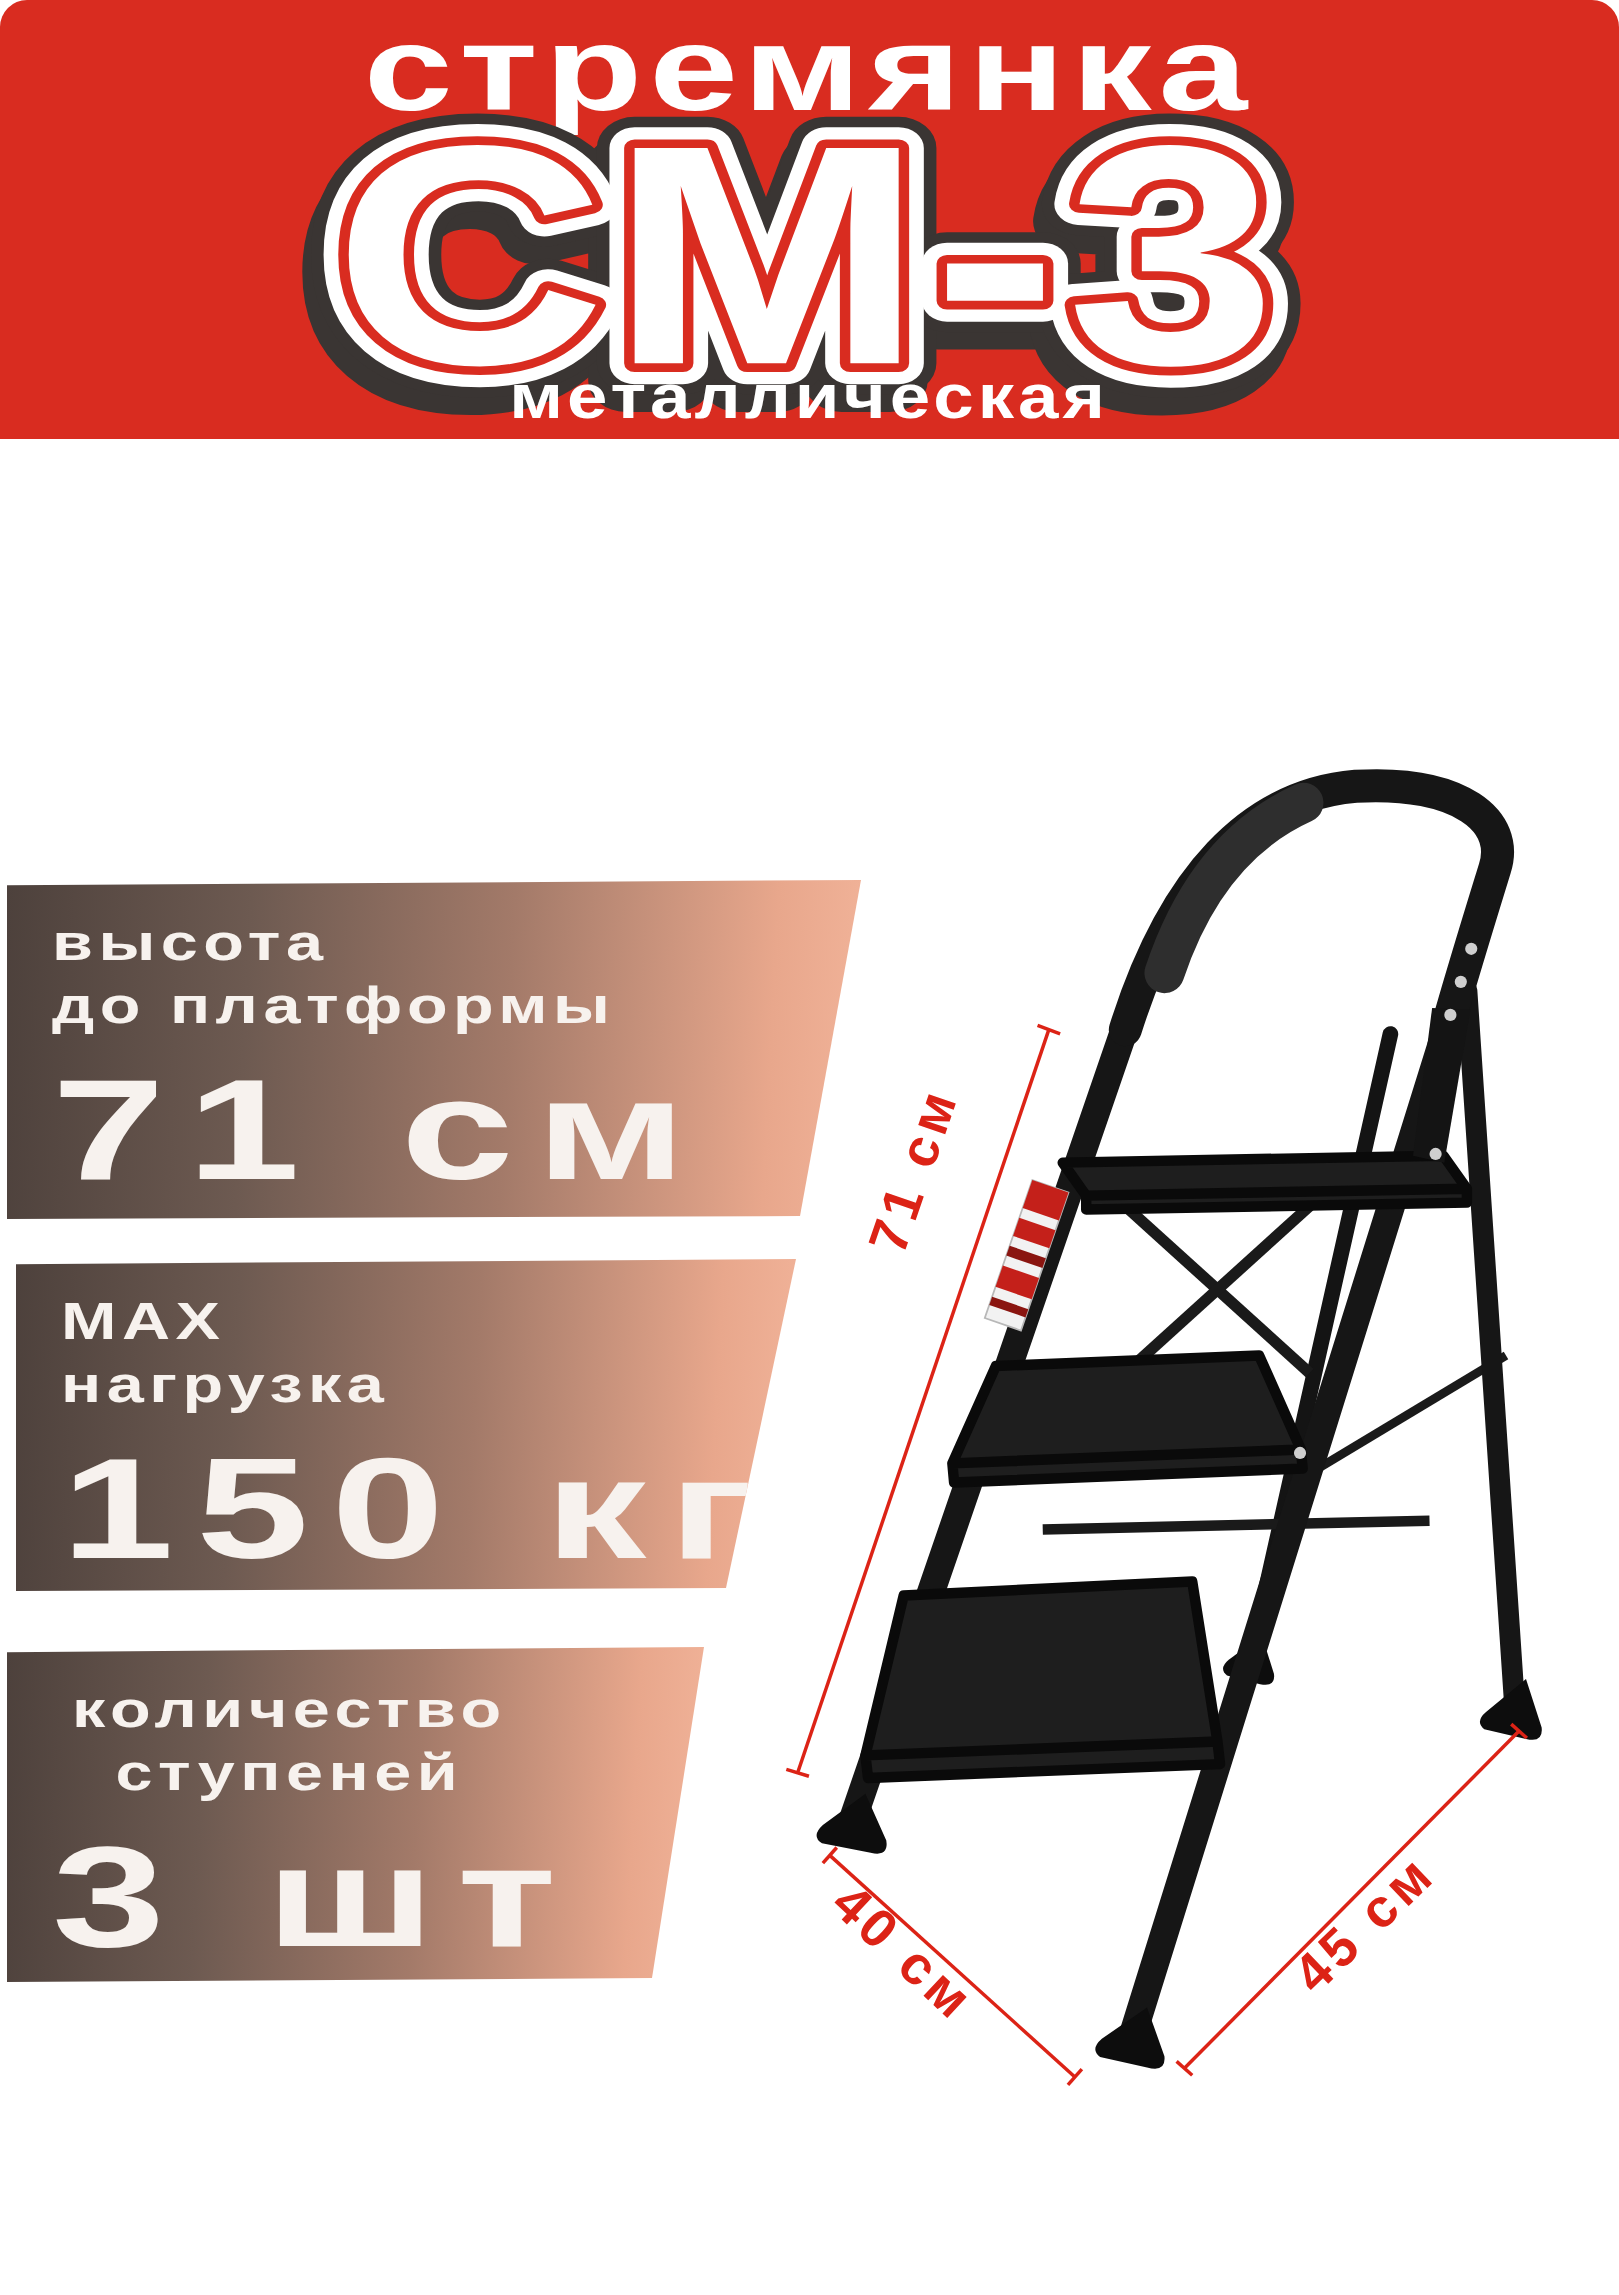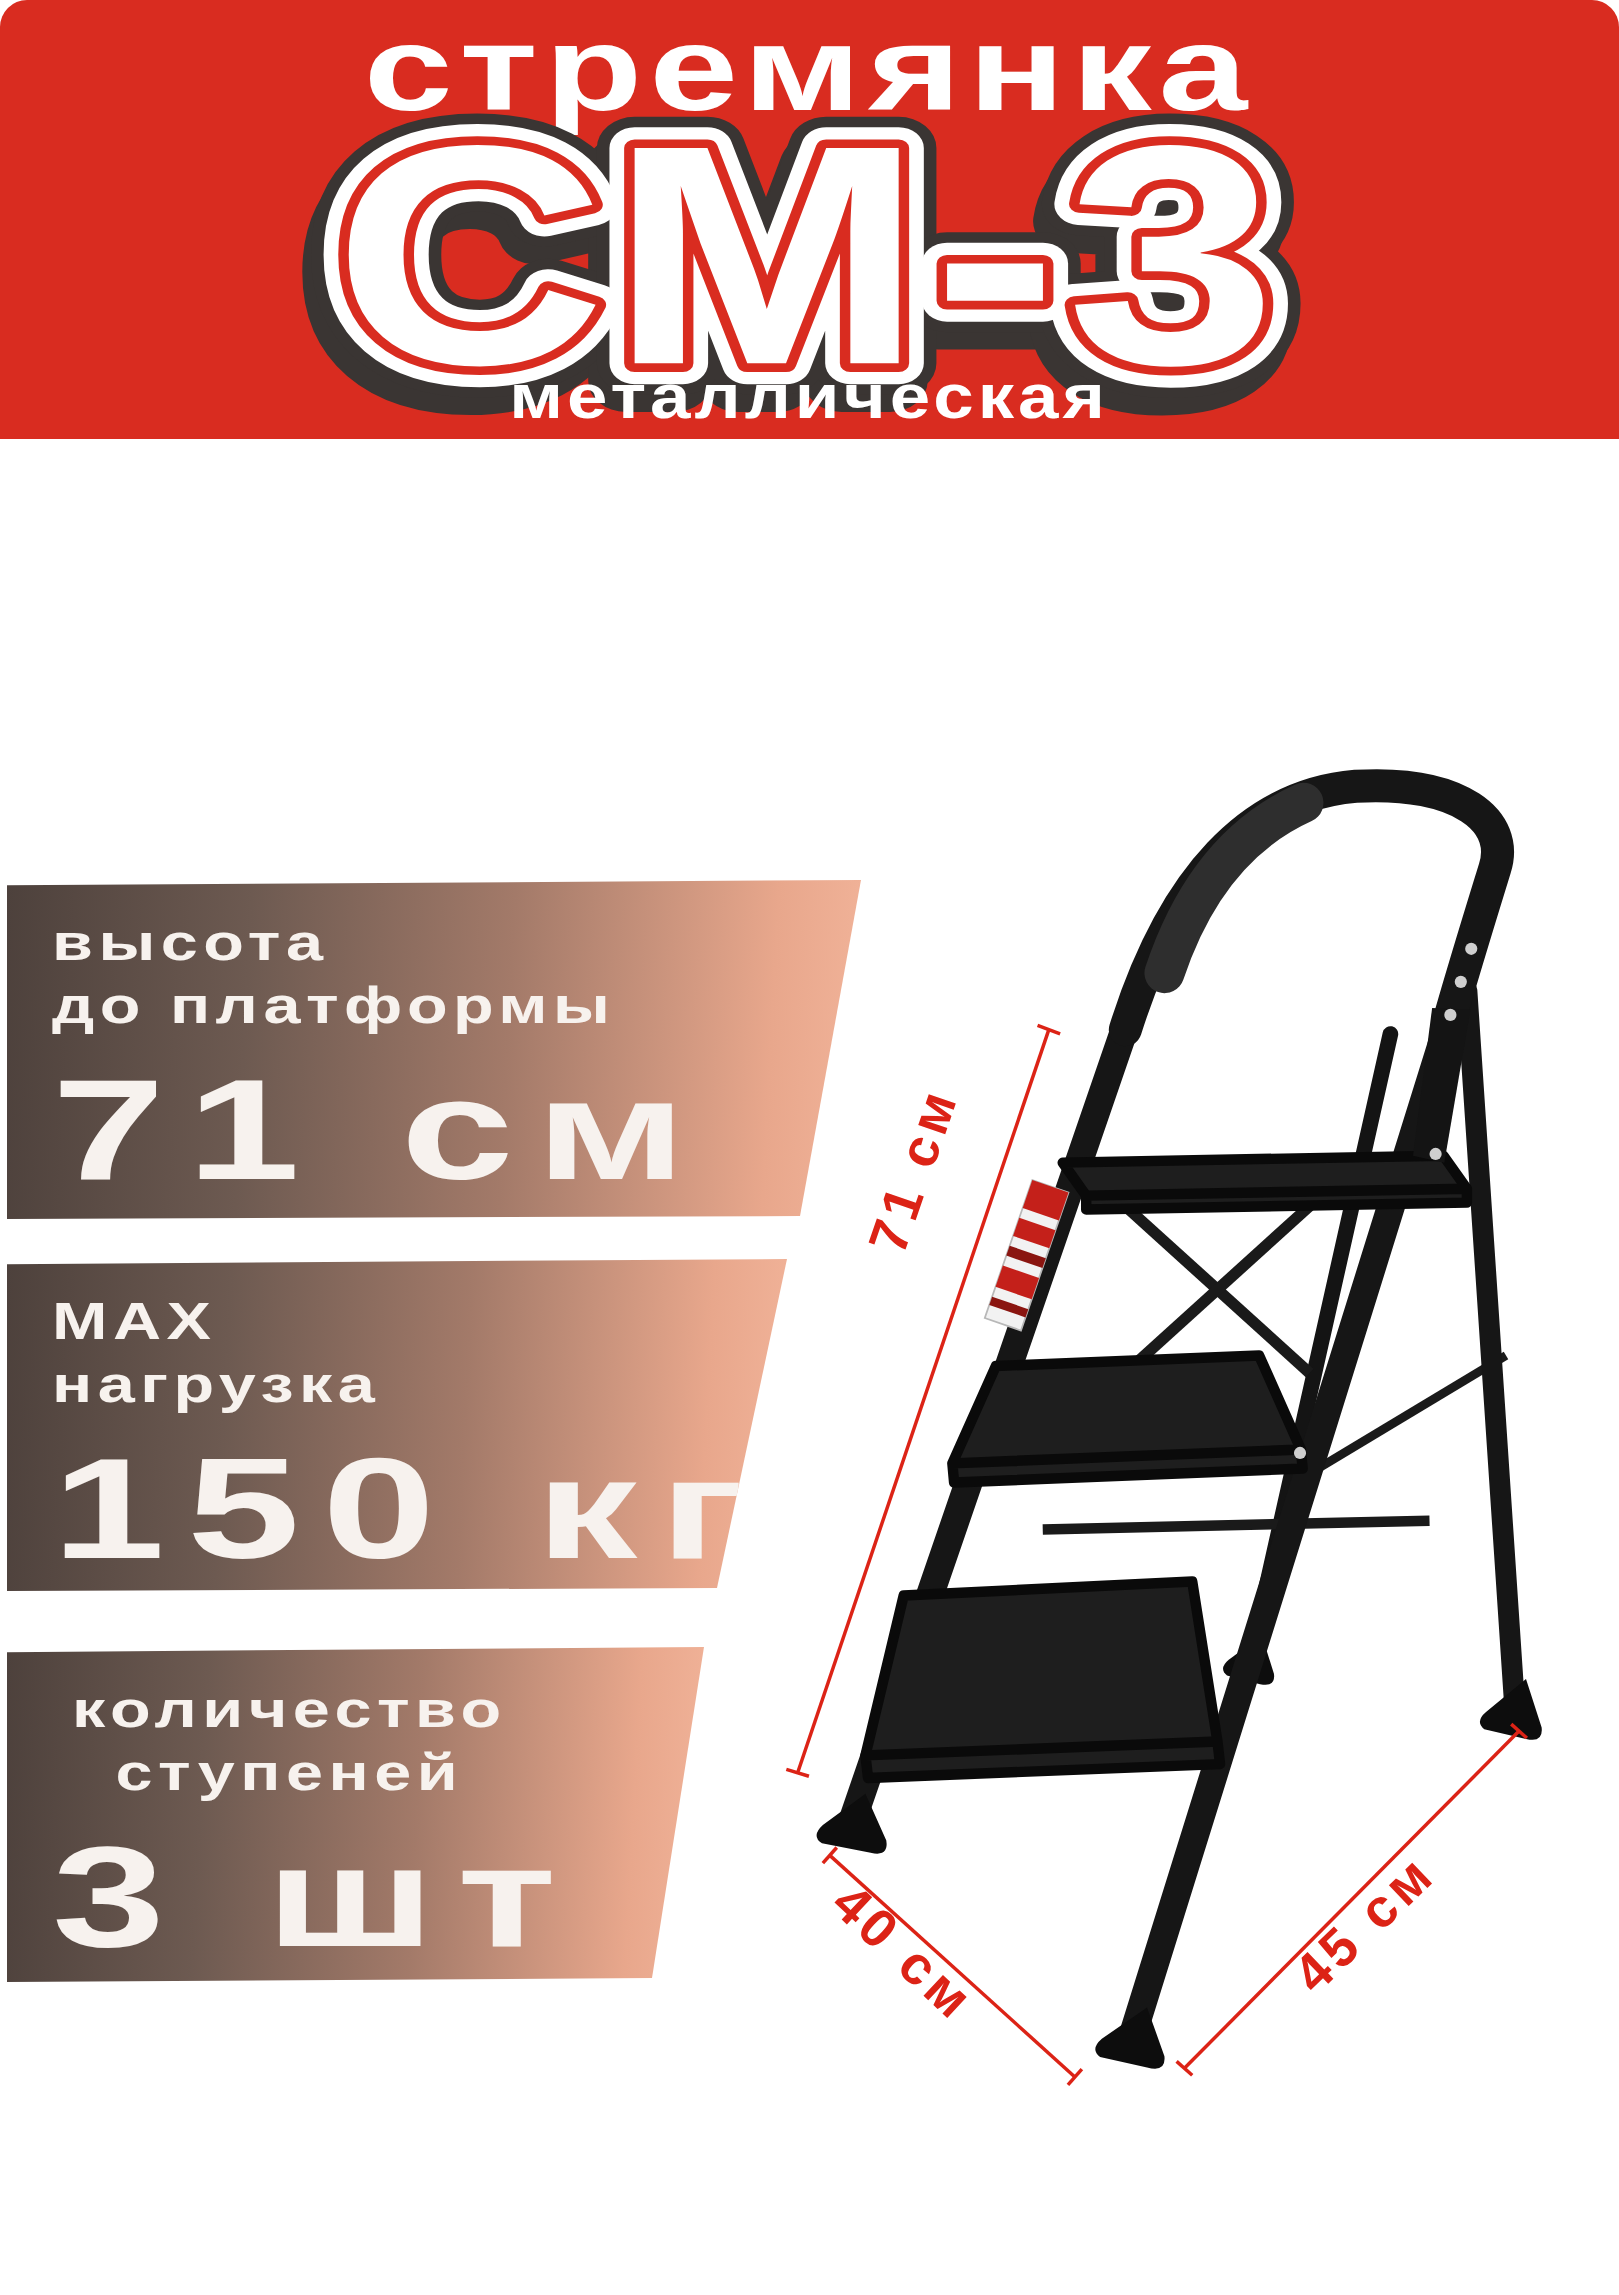--- a/index.html
+++ b/index.html
@@ -29,21 +29,21 @@
   .logo{position:absolute;left:103px;top:563px;width:574px;height:217px;}
   .logo svg{display:block;width:100%;height:100%;}
   
   .banner{
     position:absolute;
     background:linear-gradient(93deg,#4d413c 0%,#6d5a51 28%,#a37a69 58%,#e8a78c 88%,#f2b49a 100%);
     color:#f7f2ee;
   }
   .b1{left:7px;top:880px;width:860px;height:339px;
       clip-path:polygon(0px 5.2px,854px 0px,793px 336px,0px 339px);}
-  .b2{left:7px;top:1259px;width:787px;height:332px;
+  .b2{left:16px;top:1259px;width:787px;height:332px;
       clip-path:polygon(0px 5.2px,780px 0px,710px 329px,0px 332px);}
   .b3{left:7px;top:1647px;width:704px;height:335px;
       clip-path:polygon(0px 5.2px,697px 0px,645px 331px,0px 335px);text-align:center;}
   .b-inner{position:absolute;left:45px;top:31px;}
   .b-label{
     font-size:52px;line-height:63px;font-weight:700;letter-spacing:4.3px;
     transform:scaleX(1.28);transform-origin:left top;white-space:nowrap;
   }
   .b-value{
     margin-top:21px;font-size:143px;line-height:143px;font-weight:bold;letter-spacing:15.6px;

